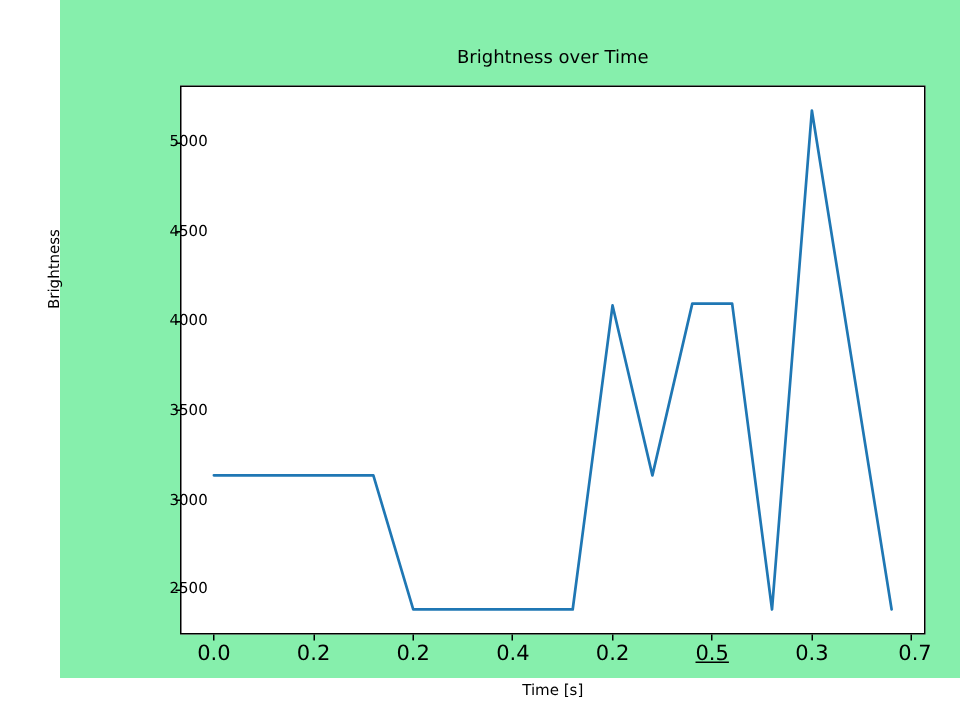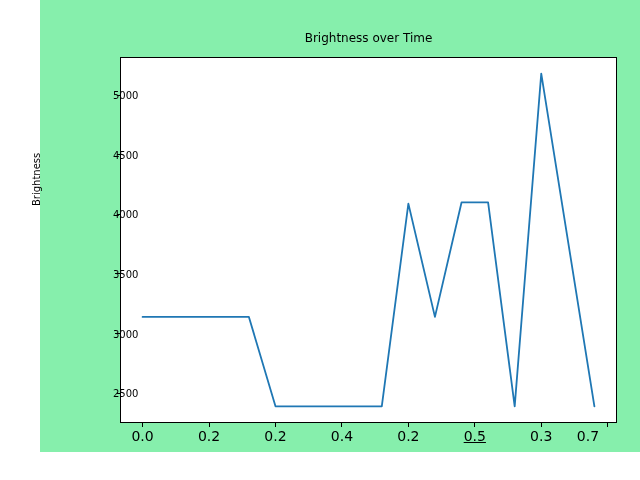--- a/index.html
+++ b/index.html
@@ -106,38 +106,39 @@
 <body>
 
 <div id="figure">
 
   <div class="fig-title">Brightness over Time</div>
 
   <div class="axes-frame"></div>
 
   <div class="ylabel">Brightness</div>
 
+  <div class="xlabel">Time [s]</div>
 
   <div id="xticks-container">
       <div class="tick-mark-x" style="left: 102.091px;"></div>
       <div class="xtick-label" style="left: 102.591px;">0.0</div>
       <div class="tick-mark-x" style="left: 168.535px;"></div>
       <div class="xtick-label" style="left: 169.035px;">0.2</div>
       <div class="tick-mark-x" style="left: 234.979px;"></div>
       <div class="xtick-label" style="left: 235.479px; text-align: center;">0.2</div>
       <div class="tick-mark-x" style="left: 301.422px;"></div>
       <div class="xtick-label" style="left: 301.922px;">0.4</div>
       <div class="tick-mark-x" style="left: 367.866px;"></div>
       <div class="xtick-label" style="left: 368.366px;">0.2</div>
       <div class="tick-mark-x" style="left: 434.31px;"></div>
       <div class="xtick-label" style="left: 434.81px; text-decoration: underline;">0.5</div>
       <div class="tick-mark-x" style="left: 500.754px;"></div>
       <div class="xtick-label" style="left: 501.254px;">0.3</div>
       <div class="tick-mark-x" style="left: 567.198px;"></div>
-      <div class="xtick-label" style="left: 540px; padding-left: 16px;">0.7</div>
+      <div class="xtick-label" style="left: 562px; padding-left: 16px;">0.7</div>
     </div>
   <div id="yticks-container">
       <div class="tick-mark-y" style="top: 392.695px;"></div>
       <div class="ytick-label" style="top: 393.195px; width: 0px; text-align: right; transform: translateY(-50%) translateX(-100%); left: 73px;">2500</div>
       <div class="tick-mark-y" style="top: 333.086px;"></div>
       <div class="ytick-label" style="top: 333.586px; width: 0px; text-align: right; transform: translateY(-50%) translateX(-100%); left: 73px;">3000</div>
       <div class="tick-mark-y" style="top: 273.477px;"></div>
       <div class="ytick-label" style="top: 273.977px; width: 0px; text-align: right; transform: translateY(-50%) translateX(-100%); left: 73px;">3500</div>
       <div class="tick-mark-y" style="top: 213.868px;"></div>
       <div class="ytick-label" style="top: 214.368px; width: 0px; text-align: right; transform: translateY(-50%) translateX(-100%); left: 73px;">4000</div>

